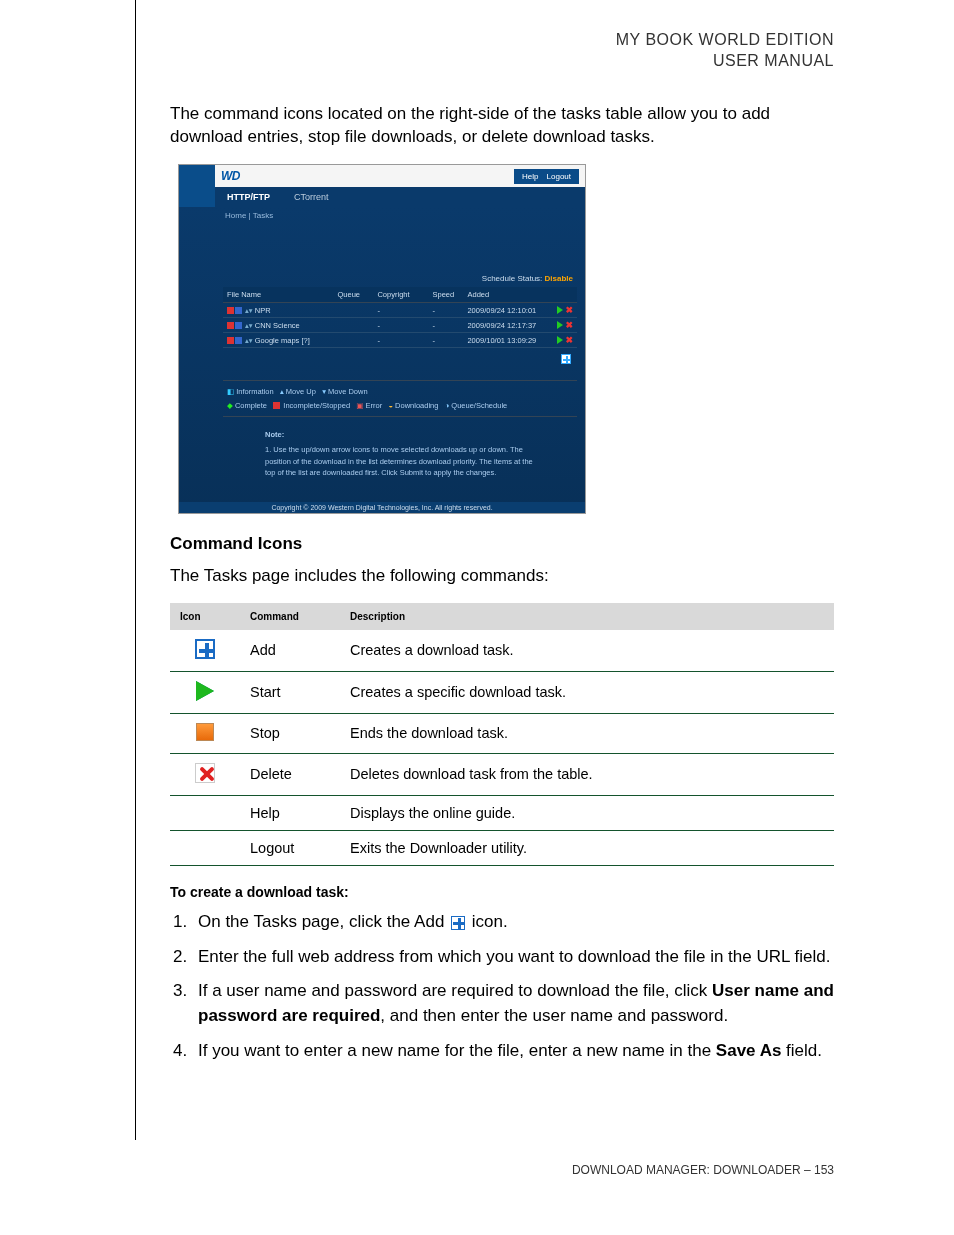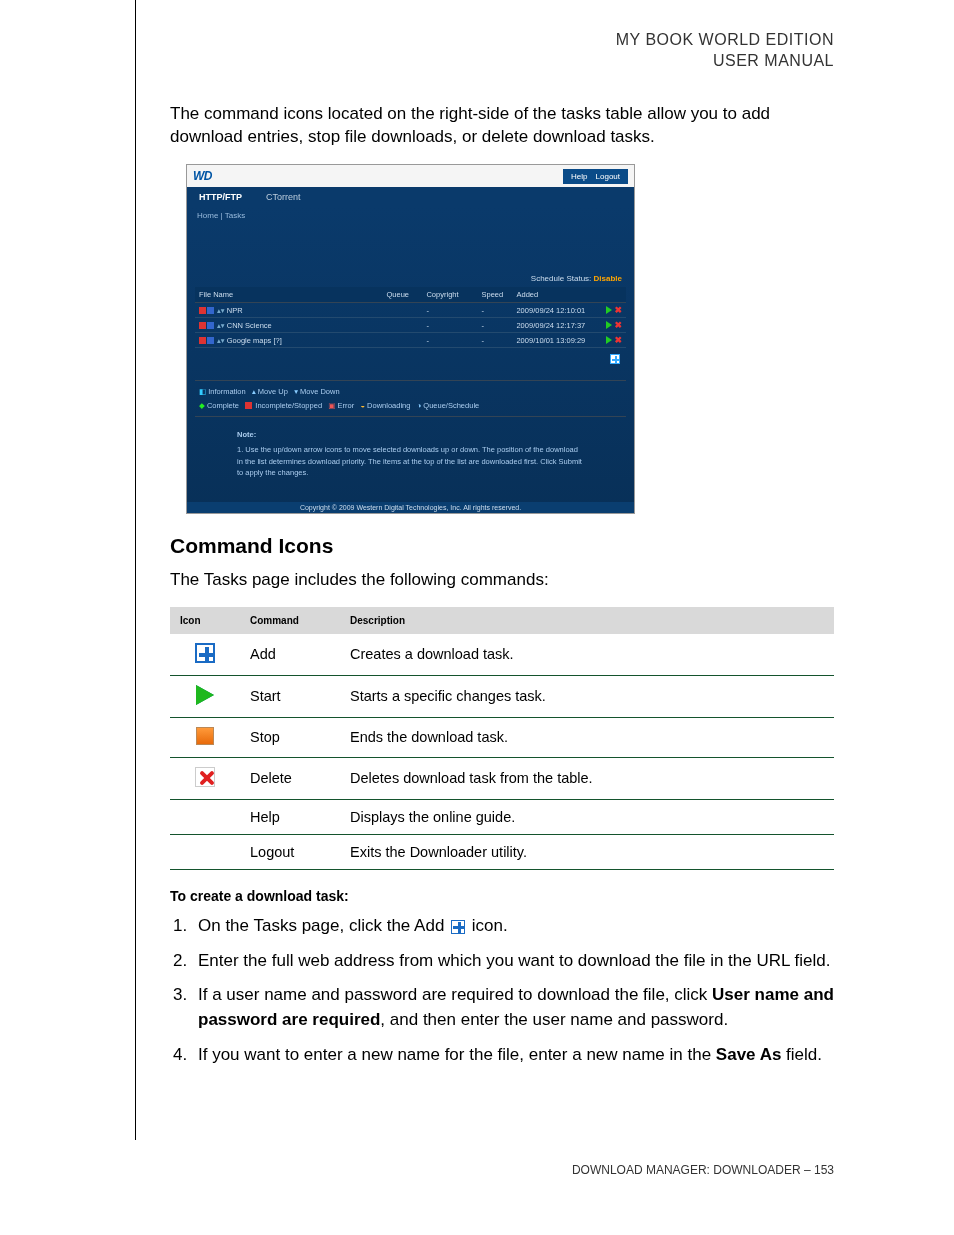--- a/index.html
+++ b/index.html
@@ -30,29 +30,30 @@
     color: #333;
     margin-bottom: 30px;
     line-height: 1.3;
   }
   .body-text {
     font-size: 17px;
     line-height: 1.4;
     margin-bottom: 15px;
   }
   .screenshot {
-    width: 449px;
+    width: 408px;
     height: 350px;
-    margin: 10px 0 20px 16px;
+    margin: 10px 0 20px 8px;
     background: linear-gradient(#0a4d8a 0%, #0a4d8a 12%, #0a3a6b 12%, #083058 100%);
     border: 1px solid #999;
     position: relative;
     font-size: 8px;
     color: #cce;
     overflow: hidden;
+    padding-left: 36px;
   }
   .ss-top {
     height: 22px;
     background: #f5f5f5;
     display: flex;
     align-items: center;
     padding: 0 6px;
     justify-content: space-between;
   }
   .wd-logo {
@@ -150,21 +151,21 @@
     position: absolute;
     bottom: 0; left: 0; right: 0;
     text-align: center;
     background: #0a3e70;
     color: #cde;
     font-size: 7px;
     padding: 2px;
   }
   .section-title {
     font-weight: bold;
-    font-size: 21px;
+    font-size: 17px;
     margin: 18px 0 10px;
   }
   .cmd-table {
     width: 100%;
     border-collapse: collapse;
     margin: 12px 0 18px;
     font-size: 14.5px;
   }
   .cmd-table th {
     text-align: left;
@@ -330,21 +331,21 @@
       <th>Description</th>
     </tr>
     <tr>
       <td><span class="icon-add"></span></td>
       <td>Add</td>
       <td>Creates a download task.</td>
     </tr>
     <tr>
       <td><span class="icon-start"></span></td>
       <td>Start</td>
-      <td>Starts a specific changes task.</td>
+      <td>Creates a specific download task.</td>
     </tr>
     <tr>
       <td><span class="icon-stop"></span></td>
       <td>Stop</td>
       <td>Ends the download task.</td>
     </tr>
     <tr>
       <td><span class="icon-delete"></span></td>
       <td>Delete</td>
       <td>Deletes download task from the table.</td>

